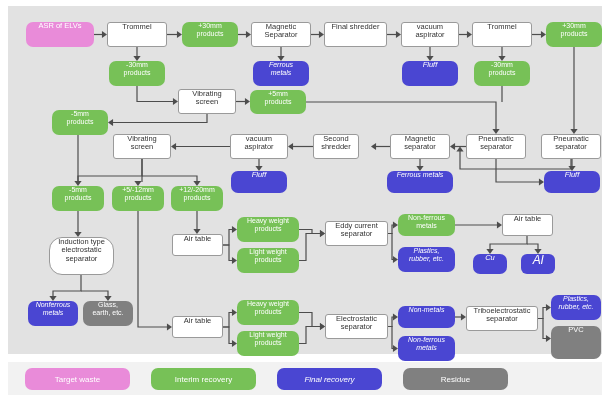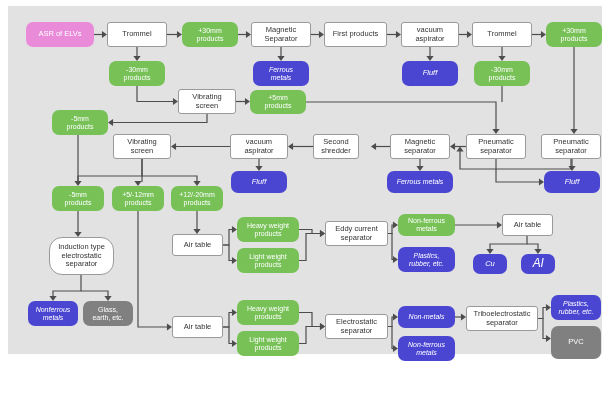--- a/index.html
+++ b/index.html
@@ -1,21 +1,21 @@
 <!DOCTYPE html>
 <html><head>
 <meta charset="utf-8">
 <style>
   html,body{margin:0;padding:0;background:#ffffff;}
   body{font-family:"Liberation Sans", sans-serif;}
   #root{position:relative;width:610px;height:401px;background:#ffffff;overflow:hidden;}
   #canvas{position:absolute;left:8px;top:6px;width:594px;height:348px;background:#e2e2e2;}
   #legendbar{position:absolute;left:8px;top:362px;width:594px;height:33px;background:#f2f2f2;}
   svg{position:absolute;left:0;top:0;overflow:visible;}
-  .node{position:absolute;box-sizing:border-box;display:flex;align-items:center;justify-content:center;
+  .node{position:absolute;box-sizing:border-box;display:flex;justify-content:center;
         text-align:center;line-height:1.12;border-radius:3px;}
   .t-proc{background:#ffffff;border:1px solid #9a9a9a;color:#333333;}
   .t-target{background:#e98bd9;color:#ffffff;border-radius:7px;}
   .t-interim{background:#77c157;color:#ffffff;border-radius:7px;}
   .t-final{background:#4a46d2;color:#ffffff;border-radius:7px;font-style:italic;}
   .t-residue{background:#808080;color:#ffffff;border-radius:7px;}
   .legend-item{position:absolute;height:22px;display:flex;align-items:center;justify-content:center;
         border-radius:7px;color:#ffffff;font-size:8px;}
 </style>
 </head>
@@ -137,21 +137,21 @@
         <div class="node t-proc" style="left: 99px; top: 16px; width: 60px; height: 25px; font-size: 7.5px;">
           <span>Trommel</span>
         </div>
         <div class="node t-interim" style="left: 174px; top: 16px; width: 56px; height: 25px; font-size: 7px;">
           <span>+30mm<br>products</span>
         </div>
         <div class="node t-proc" style="left: 243px; top: 16px; width: 60px; height: 25px; font-size: 7.5px;">
           <span>Magnetic<br>Separator</span>
         </div>
         <div class="node t-proc" style="left: 316px; top: 16px; width: 63px; height: 25px; font-size: 7.5px;">
-          <span>First products</span>
+          <span>Final shredder</span>
         </div>
         <div class="node t-proc" style="left: 393px; top: 16px; width: 58px; height: 25px; font-size: 7.5px;">
           <span>vacuum<br>aspirator</span>
         </div>
         <div class="node t-proc" style="left: 464px; top: 16px; width: 60px; height: 25px; font-size: 7.5px;">
           <span>Trommel</span>
         </div>
         <div class="node t-interim" style="left: 538px; top: 16px; width: 56px; height: 25px; font-size: 7px;">
           <span>+30mm<br>products</span>
         </div>
@@ -229,21 +229,21 @@
         </div>
         <div class="node t-final" style="left: 390px; top: 241px; width: 57px; height: 25px; font-size: 7px;">
           <span>Plastics,<br>rubber, etc.</span>
         </div>
         <div class="node t-proc" style="left: 494px; top: 208px; width: 51px; height: 22px; font-size: 7.5px;">
           <span>Air table</span>
         </div>
         <div class="node t-final" style="left: 465px; top: 248px; width: 34px; height: 20px; font-size: 7.5px;">
           <span>Cu</span>
         </div>
-        <div class="node t-final" style="left: 513px; top: 248px; width: 34px; height: 20px; font-size: 12px;">
+        <div class="node t-final" style="left: 513px; top: 248px; width: 34px; height: 20px; font-size: 12px; border-radius: 6px;">
           <span>Al</span>
         </div>
         <div class="node t-proc" style="left: 41px; top: 231px; width: 65px; height: 38px; font-size: 7.5px; border-radius: 13px;">
           <span>Induction type<br>electrostatic<br>separator</span>
         </div>
         <div class="node t-final" style="left: 20px; top: 295px; width: 50px; height: 25px; font-size: 7px;">
           <span>Nonferrous<br>metals</span>
         </div>
         <div class="node t-residue" style="left: 75px; top: 295px; width: 50px; height: 25px; font-size: 7px;">
           <span>Glass,<br>earth, etc.</span>
@@ -271,14 +271,28 @@
         </div>
         <div class="node t-final" style="left: 543px; top: 289px; width: 50px; height: 25px; font-size: 7px;">
           <span>Plastics,<br>rubber, etc.</span>
         </div>
         <div class="node t-residue" style="left: 543px; top: 320px; width: 50px; height: 33px; font-size: 7.5px;">
           <span>PVC</span>
         </div>
       </div>
   </div>
 
+  <div id="legendbar">
+      <div class="legend-item t-target" style="left: 17px; top: 6px; width: 105px;">
+        <span>Target waste</span>
+      </div>
+      <div class="legend-item t-interim" style="left: 143px; top: 6px; width: 105px;">
+        <span>Interim recovery</span>
+      </div>
+      <div class="legend-item t-final" style="left: 269px; top: 6px; width: 105px;">
+        <span>Final recovery</span>
+      </div>
+      <div class="legend-item t-residue" style="left: 395px; top: 6px; width: 105px;">
+        <span>Residue</span>
+      </div>
+    </div>
 
 </div>
 
 </body></html>

